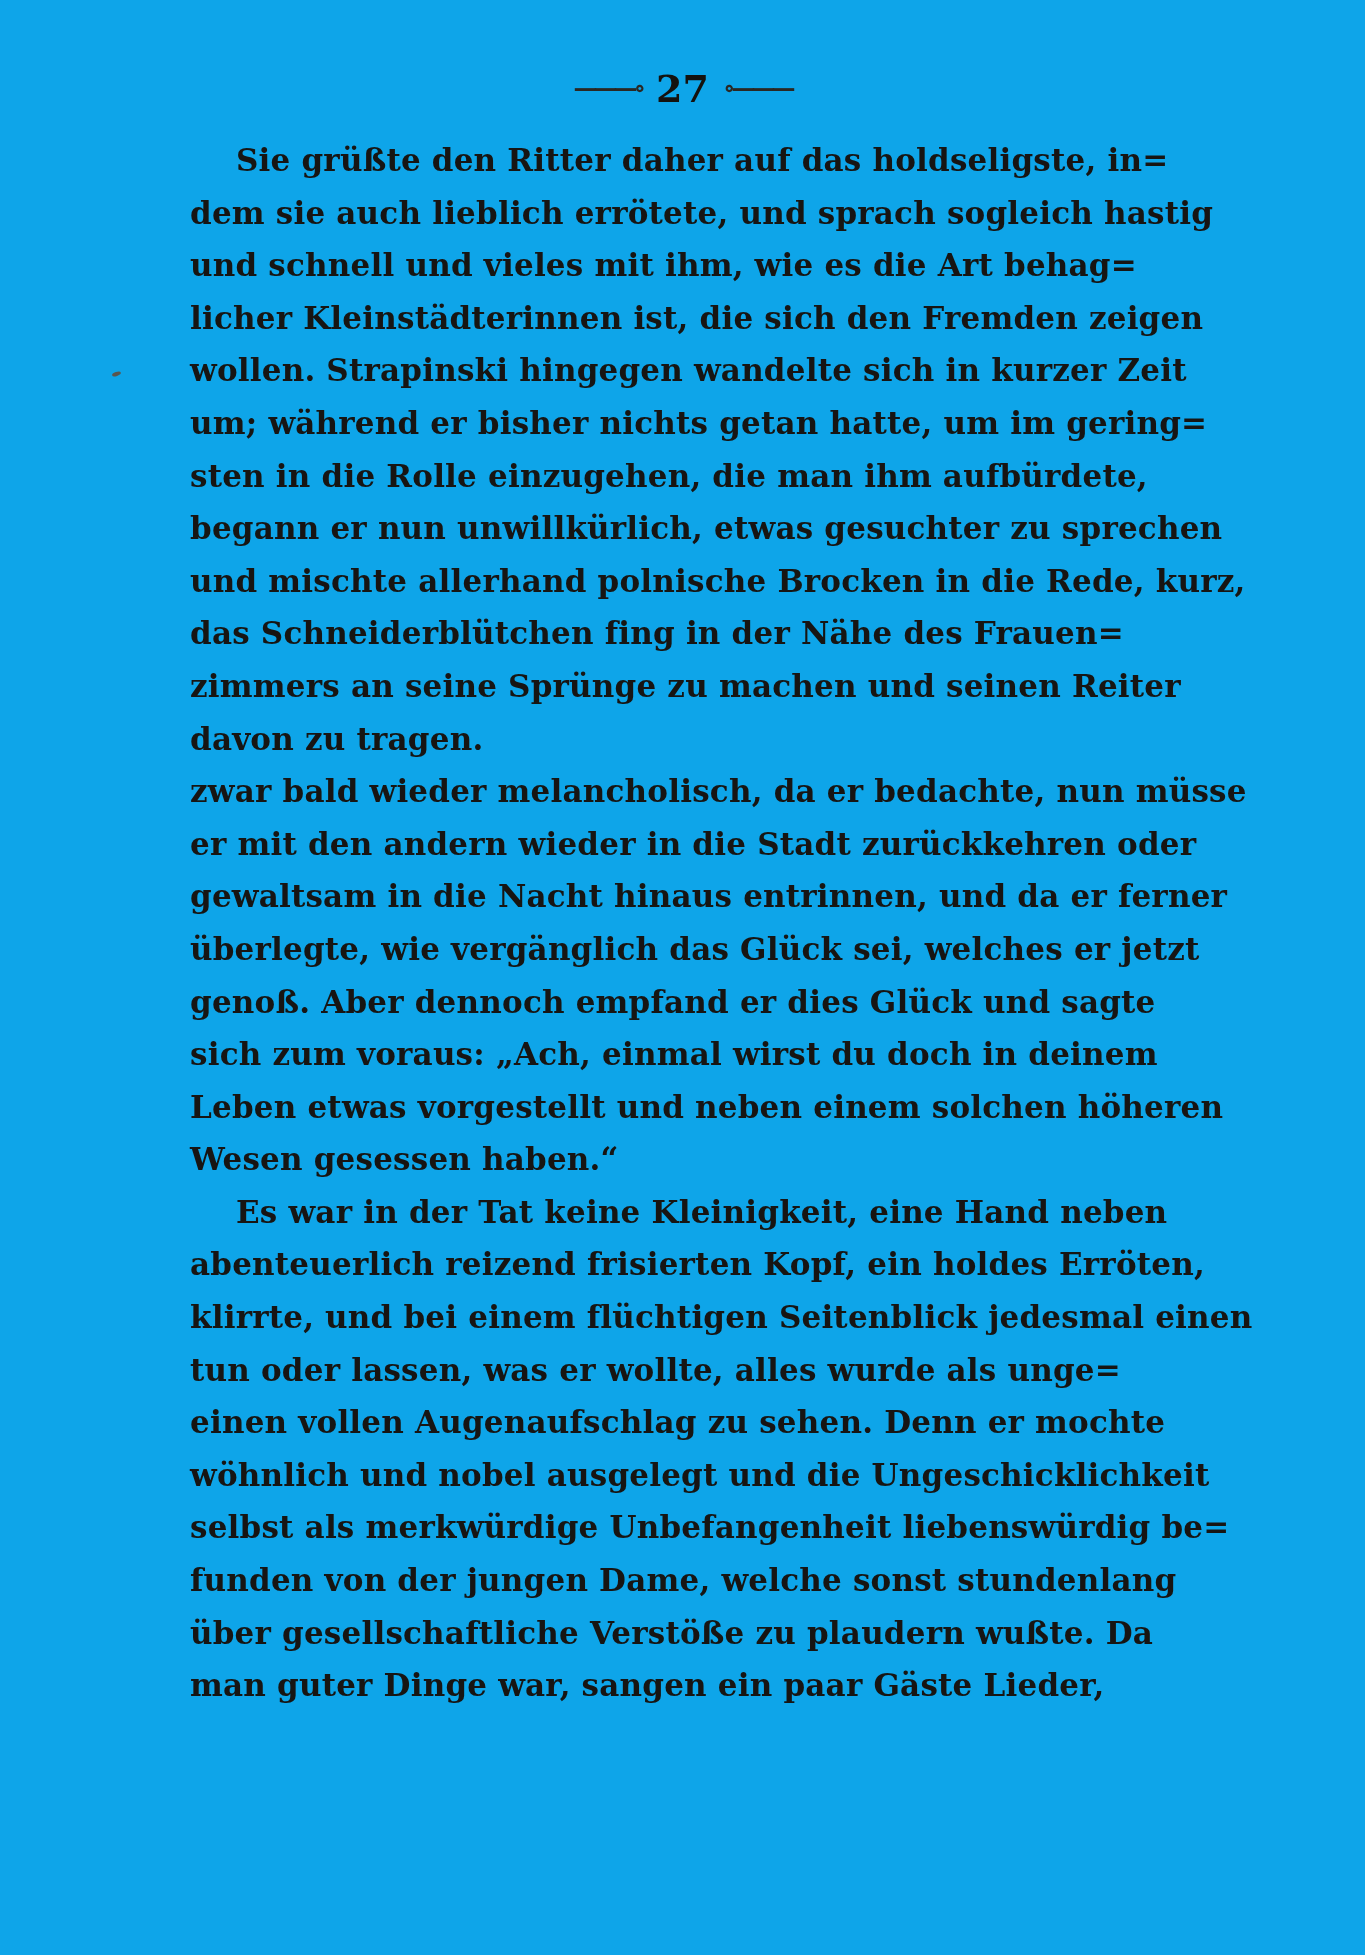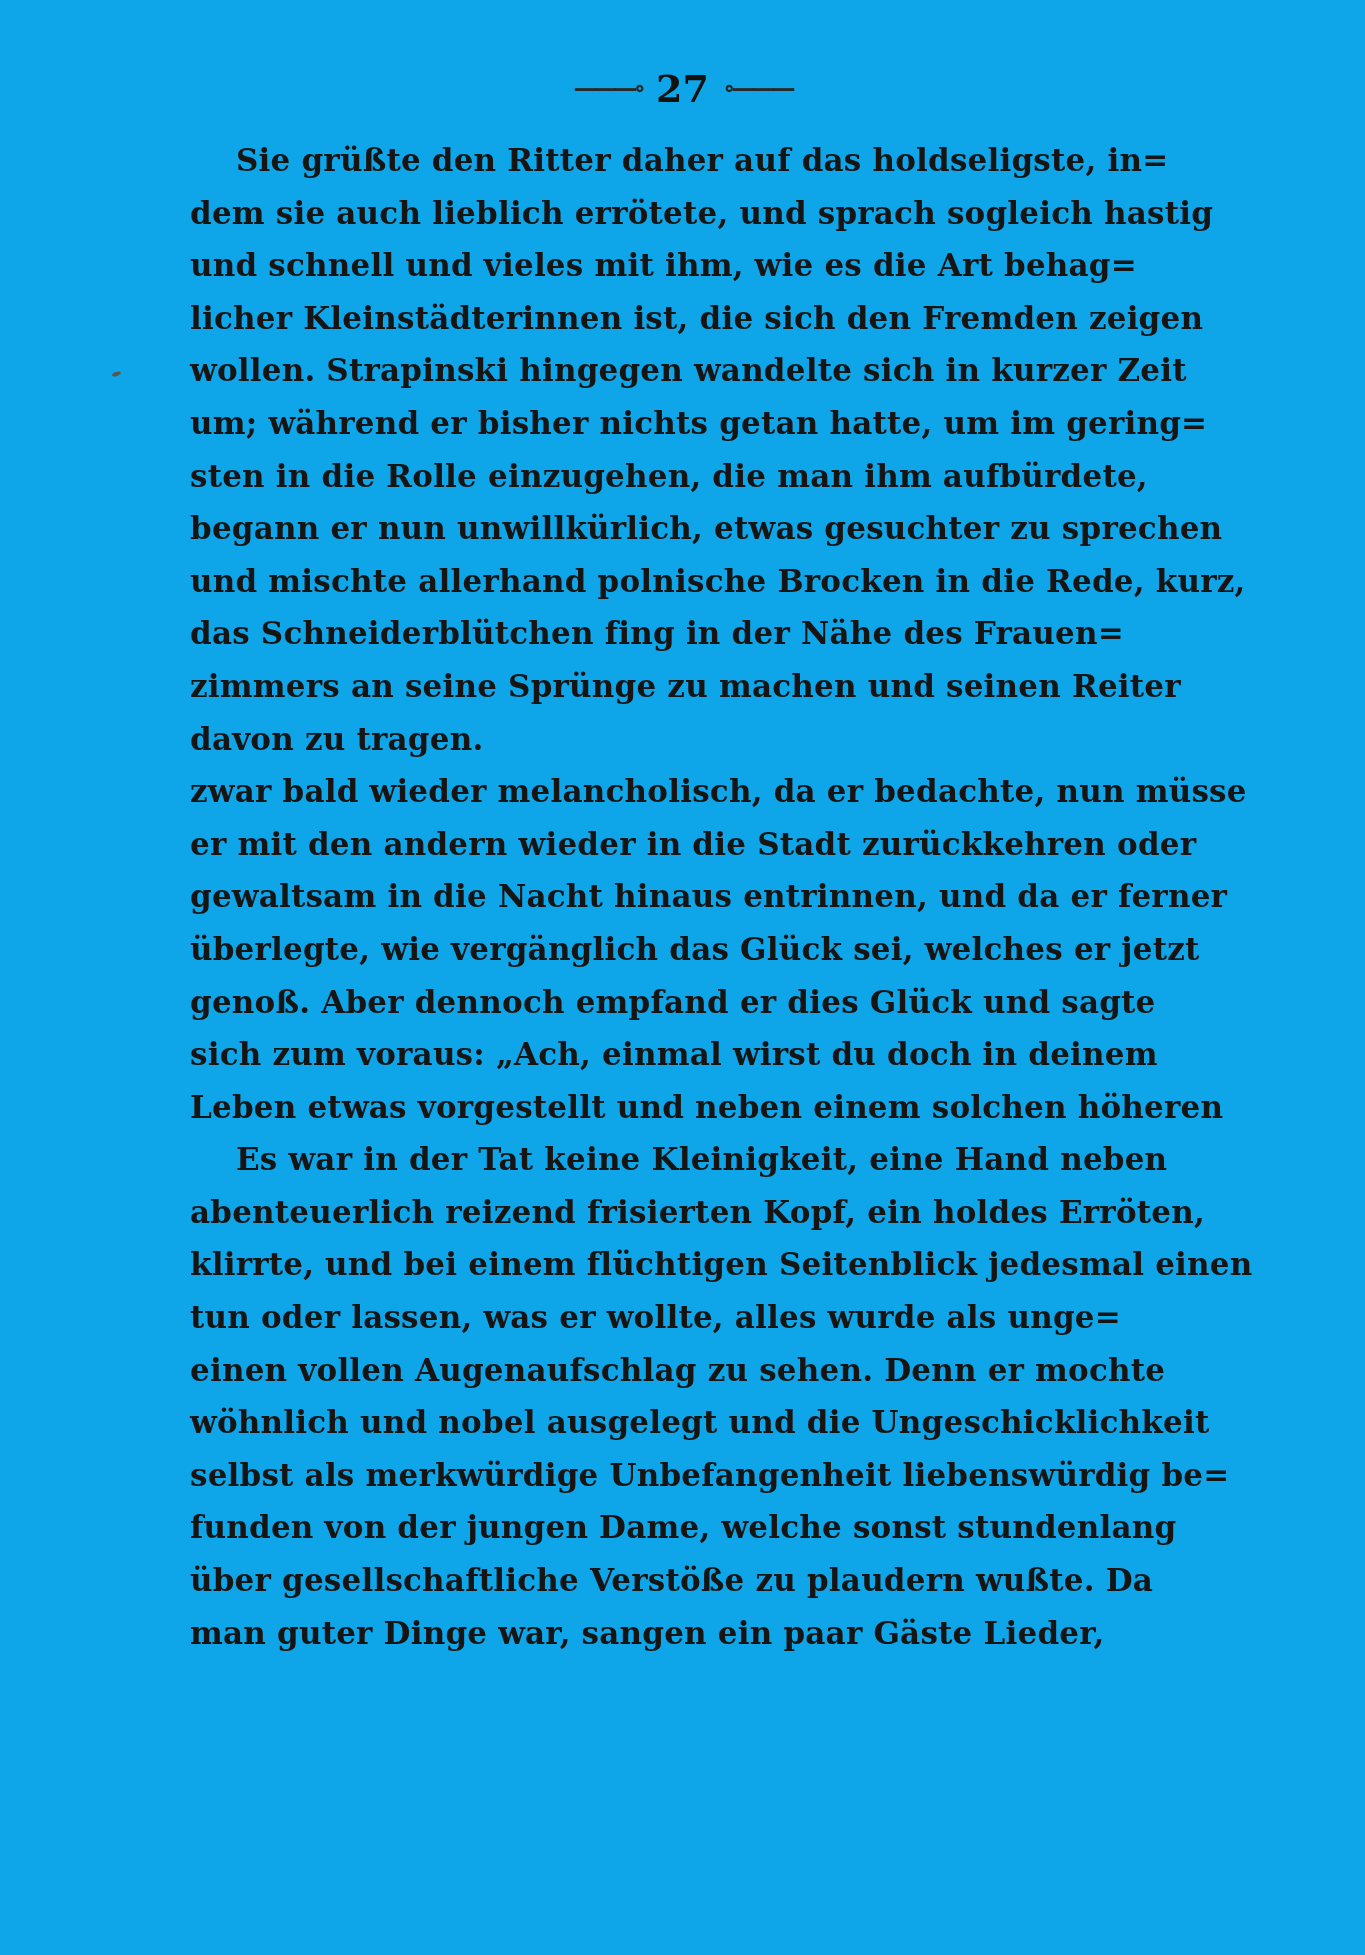--- a/index.html
+++ b/index.html
@@ -115,20 +115,21 @@
         <div class="line end">davon zu tragen.</div>
       </div>
       <div class="paragraph">
         <div class="line">zwar bald wieder melancholisch, da er bedachte, nun müsse</div>
         <div class="line">er mit den andern wieder in die Stadt zurückkehren oder</div>
         <div class="line">gewaltsam in die Nacht hinaus entrinnen, und da er ferner</div>
         <div class="line">überlegte, wie vergänglich das Glück sei, welches er jetzt</div>
         <div class="line">genoß.  Aber dennoch empfand er dies Glück und sagte</div>
         <div class="line">sich zum voraus: „Ach, einmal wirst du doch in deinem</div>
         <div class="line">Leben etwas vorgestellt und neben einem solchen höheren</div>
+        <div class="line end">Wesen gesessen haben.“</div>
       </div>
       <div class="paragraph">
         <div class="line indent">Es war in der Tat keine Kleinigkeit, eine Hand neben</div>
         <div class="line">abenteuerlich reizend frisierten Kopf, ein holdes Erröten,</div>
         <div class="line">klirrte, und bei einem flüchtigen Seitenblick jedesmal einen</div>
         <div class="line">tun oder lassen, was er wollte, alles wurde als unge=</div>
         <div class="line">einen vollen Augenaufschlag zu sehen.  Denn er mochte</div>
         <div class="line">wöhnlich und nobel ausgelegt und die Ungeschicklichkeit</div>
         <div class="line">selbst als merkwürdige Unbefangenheit liebenswürdig be=</div>
         <div class="line">funden von der jungen Dame, welche sonst stundenlang</div>

